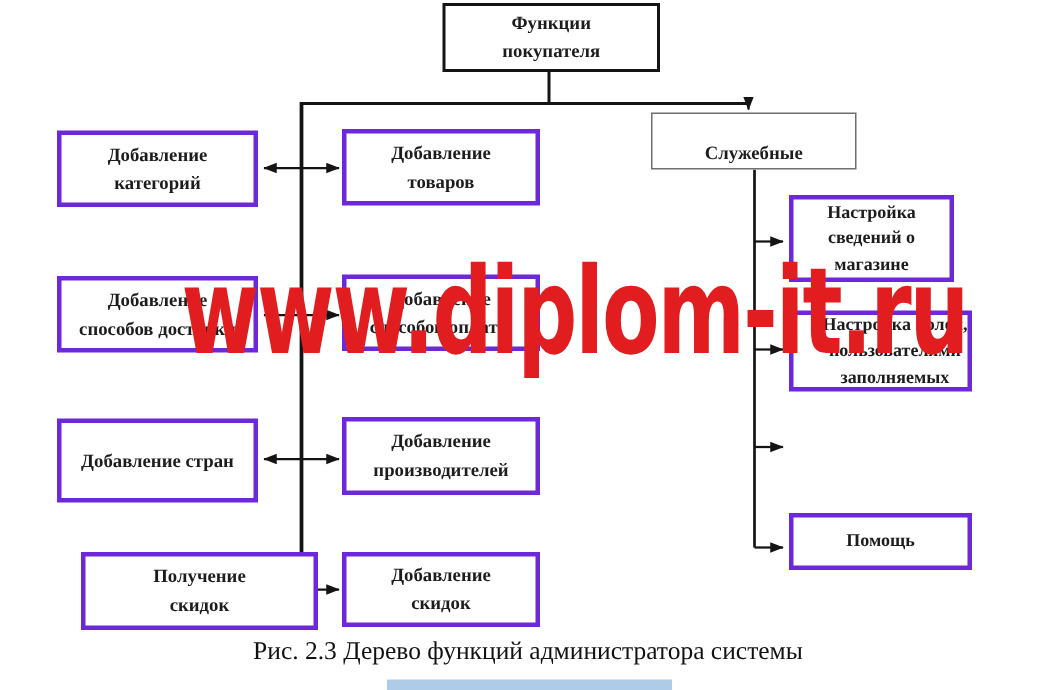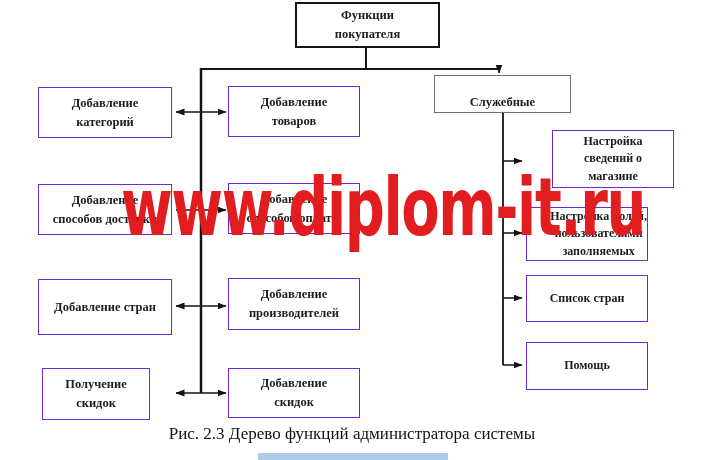--- a/index.html
+++ b/index.html
@@ -1,19 +1,19 @@
 <!DOCTYPE html>
 <html><head>
 <meta charset="utf-8">
 <style>
   html,body{margin:0;padding:0;background:#fff;}
   #stage{position:relative;width:704px;height:460px;background:#fff;overflow:hidden;
          font-family:"Liberation Serif", serif;padding-left:16px;}
   svg.lines{position:absolute;left:0;top:0;z-index:1;}
-  .box{position:absolute;z-index:2;background:#fff;border:1px solid #6d28d9;
+  .box{position:absolute;z-index:2;background:#fff;border:3px solid #6d28d9;
        display:flex;align-items:center;justify-content:center;text-align:center;
        box-sizing:border-box;color:#1c1c1c;font-weight:bold;font-size:12.5px;line-height:1.5;}
   .box .bt span{display:block;}
   .root{border:2px solid #141414;}
   .svc{border:1.5px solid #6e6e6e;align-items:flex-end;}
   .rcol{font-size:12px;line-height:1.45;}
   #watermark{position:absolute;left:121px;top:168px;z-index:5;
        font-family:"DejaVu Sans", sans-serif;font-weight:bold;font-size:80px;line-height:1;
        letter-spacing:-2px;transform:scaleX(0.70);transform-origin:left center;white-space:nowrap;}
   #caption{position:absolute;left:0;top:424px;width:704px;text-align:center;z-index:2;
@@ -67,21 +67,21 @@
     <div class="bt">
       <span>Добавление</span>
       <span>способов доставки</span>
     </div>
   </div>
   <div class="box" style="left:38px;top:279px;width:134px;height:56px;">
     <div class="bt">
       <span>Добавление стран</span>
     </div>
   </div>
-  <div class="box" style="left:42px;top:368px;width:108px;height:52px;">
+  <div class="box" style="left:54px;top:368px;width:158px;height:52px;">
     <div class="bt">
       <span>Получение</span>
       <span>скидок</span>
     </div>
   </div>
 
   <div class="box" style="left:228px;top:86px;width:132px;height:51px;">
     <div class="bt">
       <span>Добавление</span>
       <span>товаров</span>
@@ -104,40 +104,35 @@
       <span>Добавление</span>
       <span>скидок</span>
     </div>
   </div>
 
   <div class="box svc" style="left:434px;top:75px;width:137px;height:38px;">
     <div class="bt">
       <span>Служебные</span>
     </div>
   </div>
-  <div class="box rcol" style="left:552px;top:130px;width:122px;height:58px;">
+  <div class="box rcol" style="left:526px;top:130px;width:110px;height:58px;">
     <div class="bt">
       <span>Настройка</span>
       <span>сведений о</span>
       <span>магазине</span>
     </div>
   </div>
   <div class="box rcol" style="left:526px;top:207px;width:122px;height:54px;justify-content:flex-end;">
     <div class="bt">
       <span>Настройка полей,</span>
       <span>пользователями</span>
       <span>заполняемых</span>
     </div>
   </div>
-  <div class="box rcol" style="left:526px;top:275px;width:122px;height:47px;">
-    <div class="bt">
-      <span>Список стран</span>
-    </div>
-  </div>
-  <div class="box rcol" style="left:526px;top:342px;width:122px;height:48px;">
+  <div class="box rcol" style="left:526px;top:342px;width:122px;height:38px;">
     <div class="bt">
       <span>Помощь</span>
     </div>
   </div>
 
   <div id="watermark" style="color: rgb(226, 29, 32);">www.diplom-it.ru</div>
 
   <div id="caption">Рис. 2.3 Дерево функций администратора системы</div>
 
   <div id="bottom-strip" style="background: rgb(174, 203, 232);"></div>

